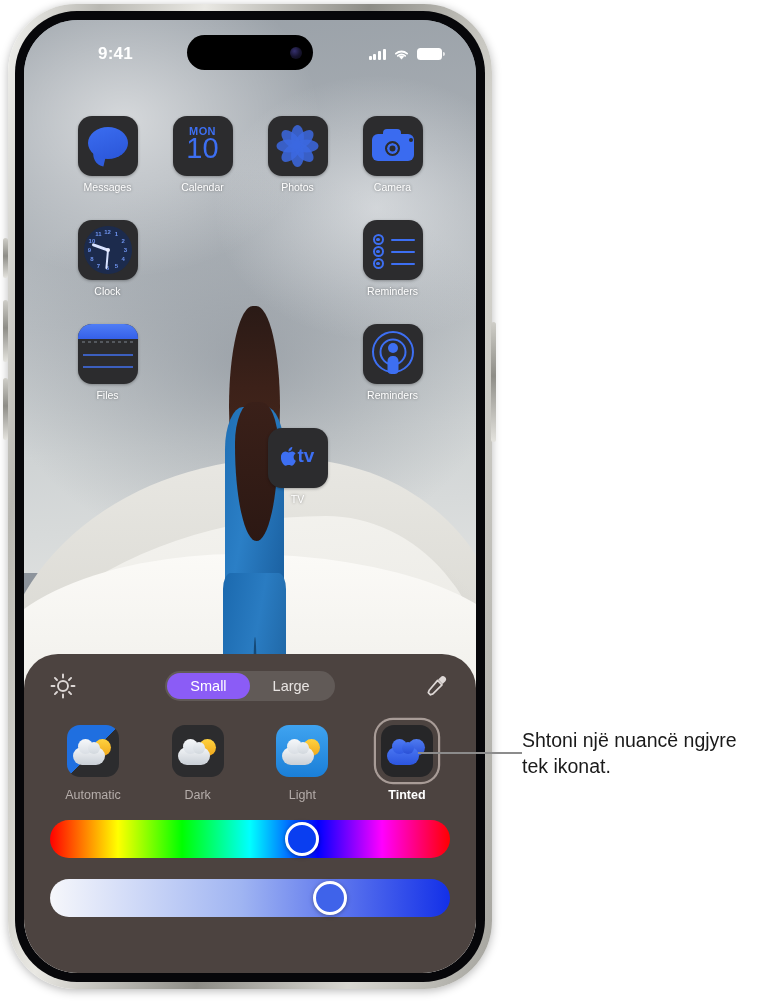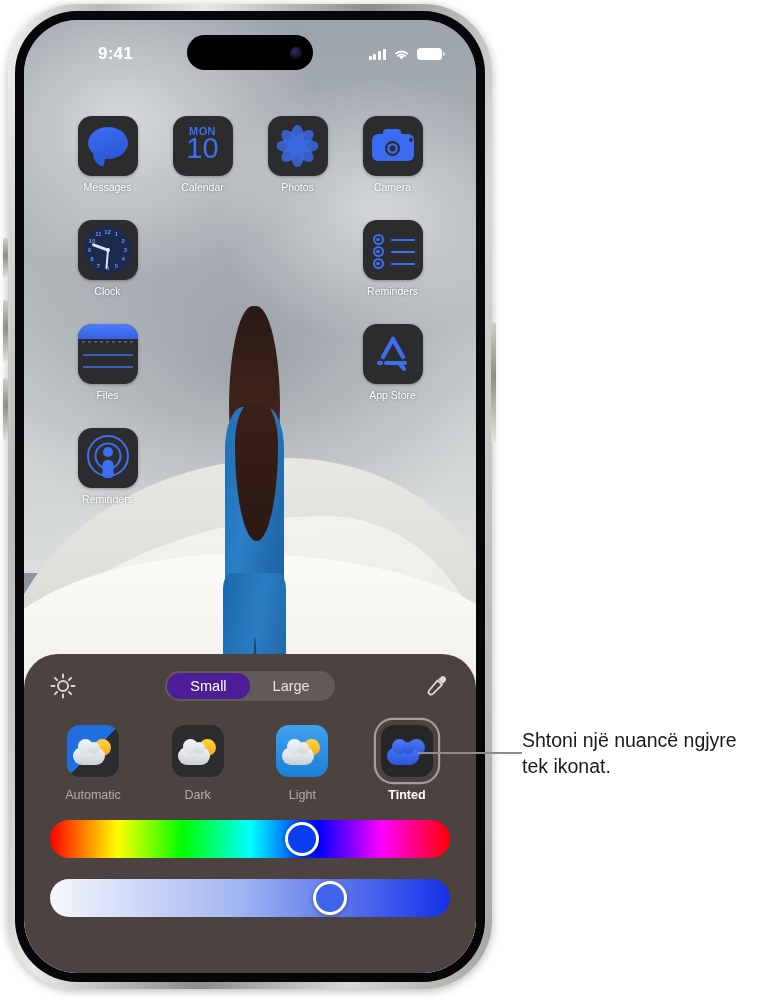--- a/index.html
+++ b/index.html
@@ -255,21 +255,21 @@
     height: 36px;
   }
   #brightness-icon, #eyedropper-icon { width: 26px; height: 26px; }
   #size-segmented {
     display: flex; background: #615a57; border-radius: 15px; padding: 2px; gap: 0;
   }
   .seg-option {
     font-size: 14.5px; color: #e8e4e2; padding: 5px 23px; border-radius: 14px;
     white-space: nowrap;
   }
-  .seg-option.selected { background: #4c1d95; color: #fff; }
+  .seg-option.selected { background: #8b5cf6; color: #fff; }
 
   #mode-row {
     display: flex; justify-content: space-between; margin-top: 16px; padding: 0 6px;
   }
   .mode-cell { display: flex; flex-direction: column; align-items: center; width: 74px; }
   .mode-icon-wrap { width: 62px; height: 62px; border-radius: 17px; display: flex;
     align-items: center; justify-content: center; }
   .mode-cell.selected .mode-icon-wrap { box-shadow: 0 0 0 2.2px #a89c97; }
   .mode-icon { width: 52px; height: 52px; border-radius: 13px; position: relative; overflow: hidden; }
   .mi-auto { background: linear-gradient(135deg,#1f6fe0 0 50%,#2c2c2e 50% 100%); }
@@ -466,46 +466,44 @@
           <div class="app-cell empty">
             <div class="app-icon"></div>
             <div class="app-label"></div>
           </div>
           <div class="app-cell empty">
             <div class="app-icon"></div>
             <div class="app-label"></div>
           </div>
           <div class="app-cell">
             <div class="app-icon">
-              <svg class="ic-appstore" width="40" height="38" viewBox="0 0 40 38">
-                <path d="M20 4 L30 22" stroke="#3d6ff2" stroke-width="4.2" stroke-linecap="round"></path>
-                <path d="M20 4 L10 22" stroke="#3d6ff2" stroke-width="4.2" stroke-linecap="round"></path>
-                <path d="M13 28 L32 28" stroke="#3d6ff2" stroke-width="4.2" stroke-linecap="round"></path>
-                <path d="M6 28 L8 28" stroke="#3d6ff2" stroke-width="4.2" stroke-linecap="round"></path>
-                <path d="M26 28 L31 34" stroke="#3d6ff2" stroke-width="4.2" stroke-linecap="round"></path>
-              </svg>
-            </div>
-            <div class="app-label">App Store</div>
-          </div>
-          <div class="app-cell">
-            <div class="app-icon">
               <div class="ic-pod-ring" style="width:42px;height:42px"></div>
               <div class="ic-pod-ring" style="width:27px;height:27px"></div>
               <div class="ic-pod-head"></div>
               <div class="ic-pod-body"></div>
             </div>
             <div class="app-label">Reminders</div>
           </div>
           <div class="app-cell empty">
             <div class="app-icon"></div>
             <div class="app-label"></div>
           </div>
           <div class="app-cell empty">
             <div class="app-icon"></div>
             <div class="app-label"></div>
+          </div>
+          <div class="app-cell">
+            <div class="app-icon">
+              <svg class="ic-tv-apple" viewBox="0 0 16 19">
+                <path d="M12.6 10.1c0-2.4 1.9-3.5 2-3.6-1.1-1.6-2.8-1.8-3.4-1.9-1.5-.1-2.8.8-3.6.8-.7 0-1.9-.8-3.1-.8C2.9 4.6 1.4 5.6.6 7.2c-1.6 2.8-.4 7 1.2 9.3.8 1.1 1.7 2.4 2.9 2.3 1.2 0 1.6-.7 3-.7s1.8.7 3 .7c1.3 0 2.1-1.1 2.8-2.3.9-1.3 1.3-2.6 1.3-2.7-.1 0-2.2-.9-2.2-3.7z" fill="#3d6ff2"></path>
+                <path d="M10.3 3.1c.6-.8 1.1-1.9 1-3-.9 0-2.1.6-2.8 1.4-.6.7-1.2 1.8-1 2.9 1 .1 2.1-.5 2.8-1.3z" fill="#3d6ff2"></path>
+              </svg>
+              <div class="ic-tv-text">tv</div>
+            </div>
+            <div class="app-label">TV</div>
           </div>
           <div class="app-cell empty">
             <div class="app-icon"></div>
             <div class="app-label"></div>
           </div>
           <div class="app-cell empty">
             <div class="app-icon"></div>
             <div class="app-label"></div>
           </div>
         </div>

